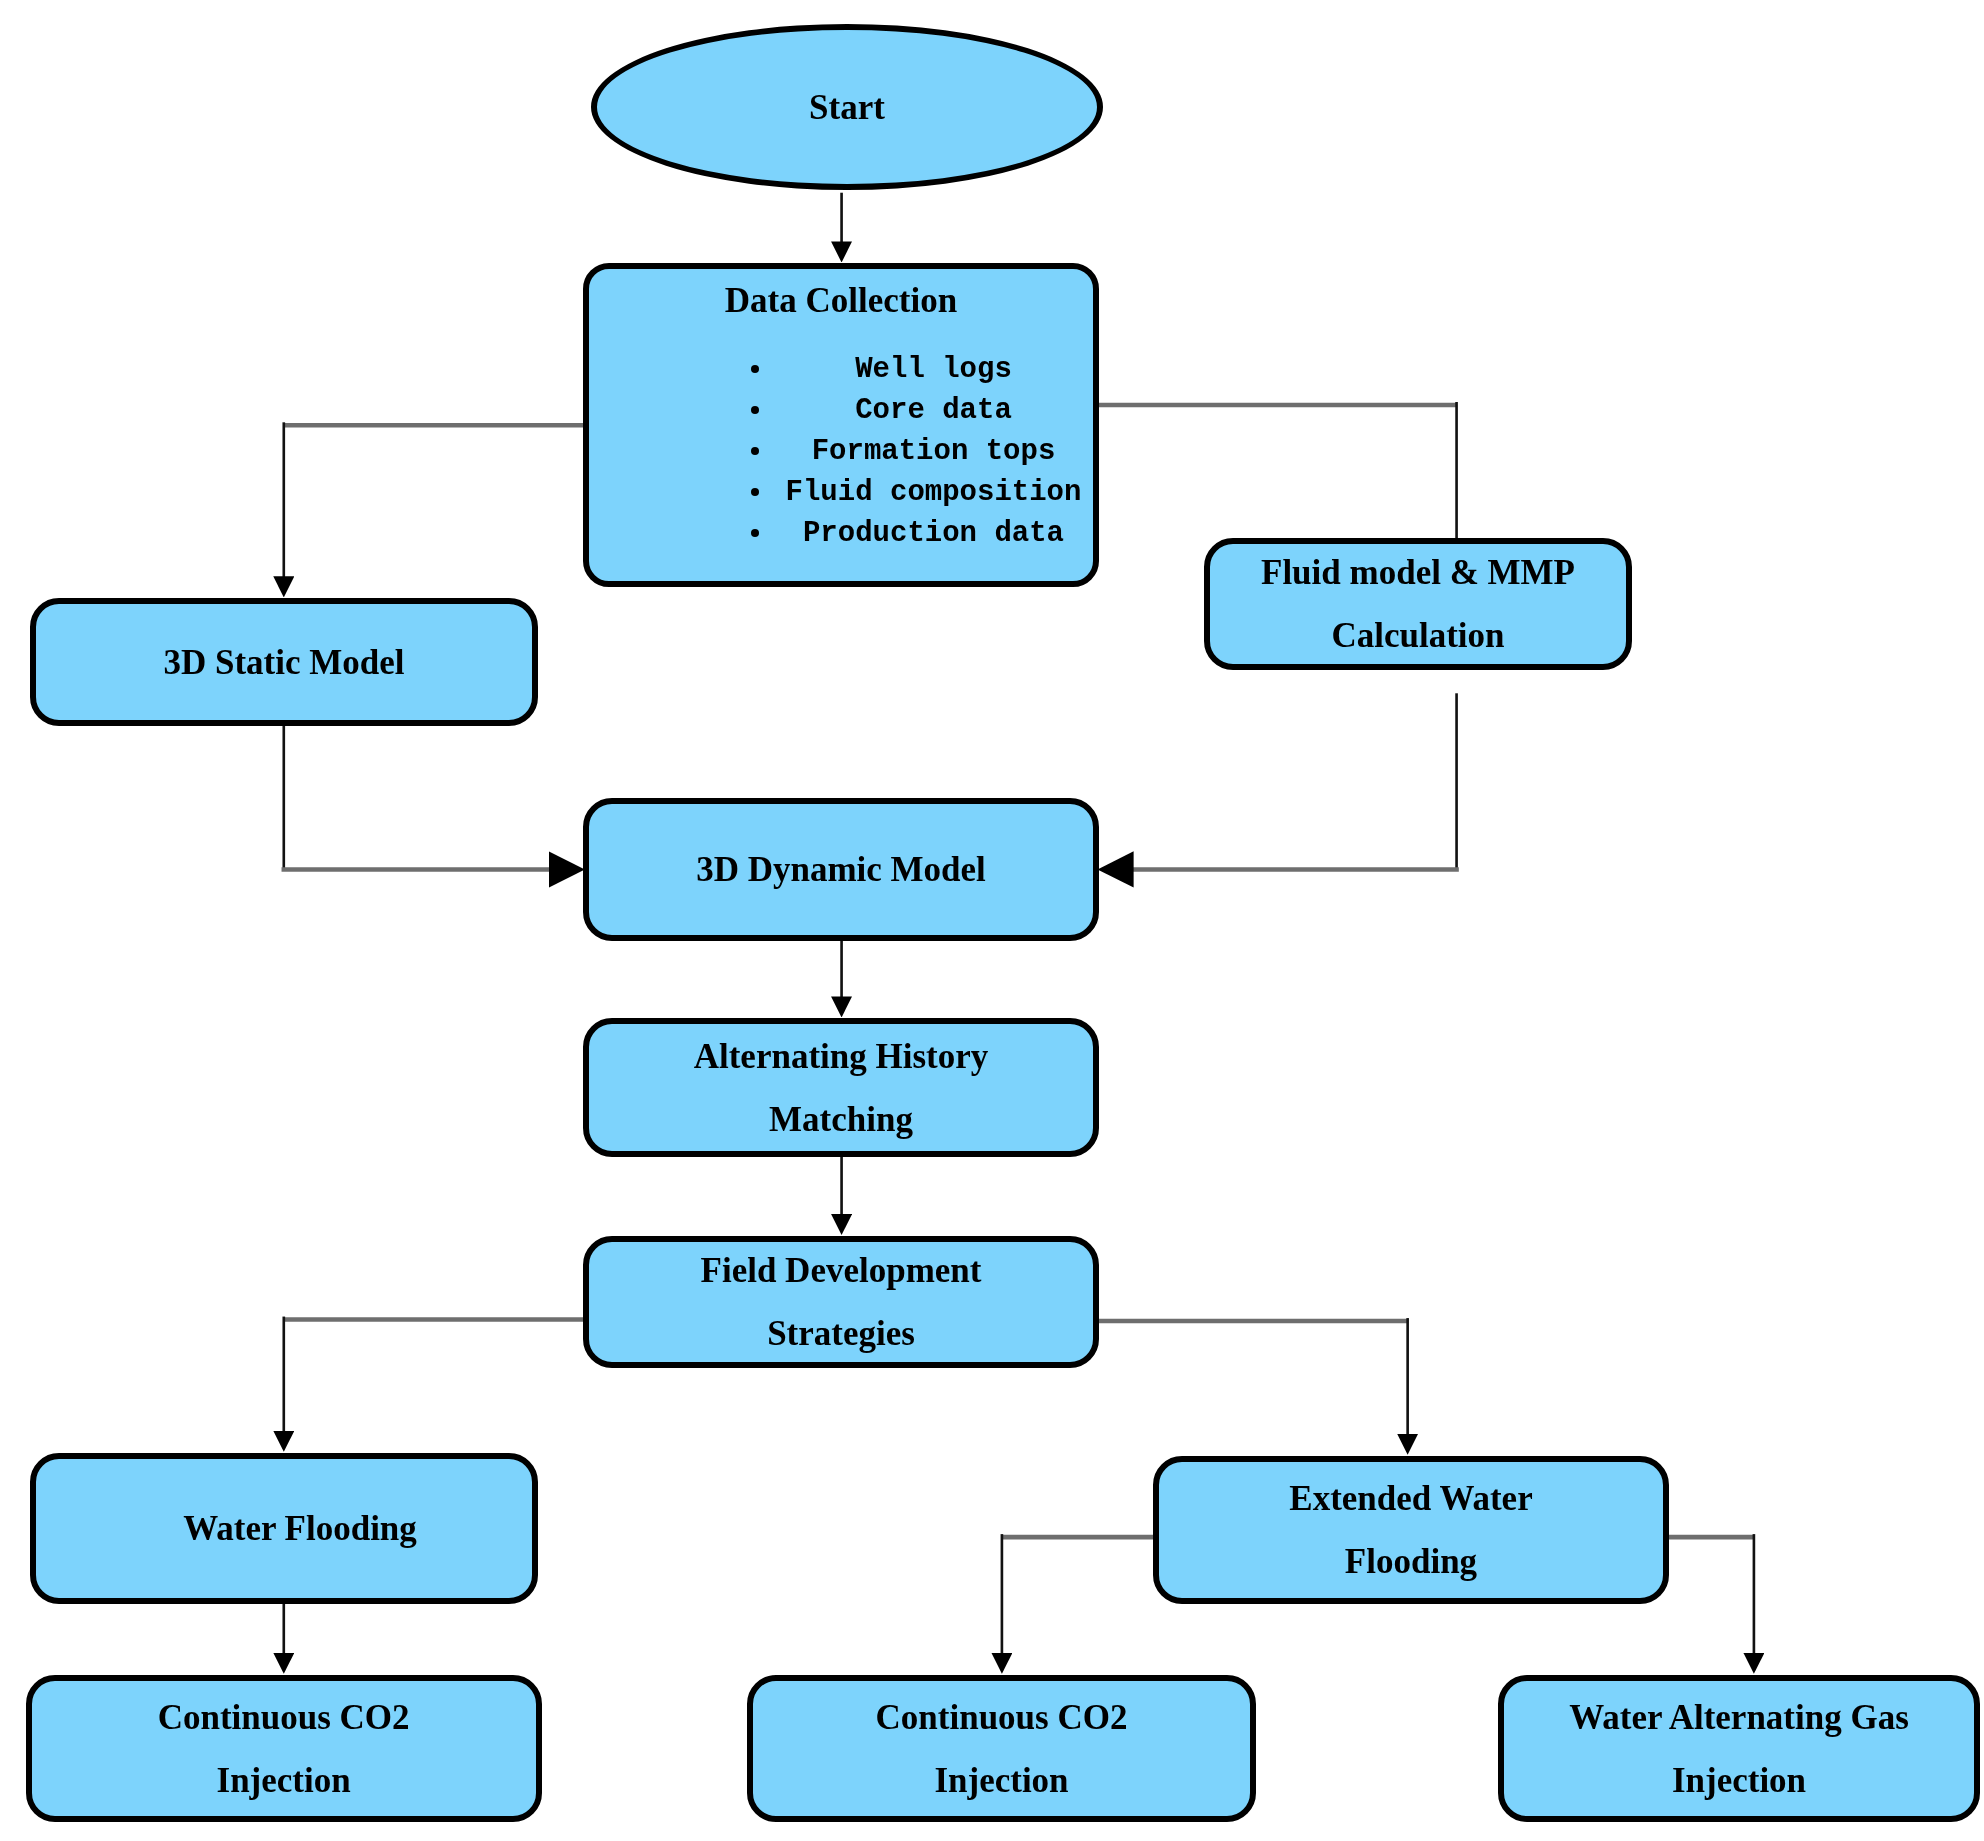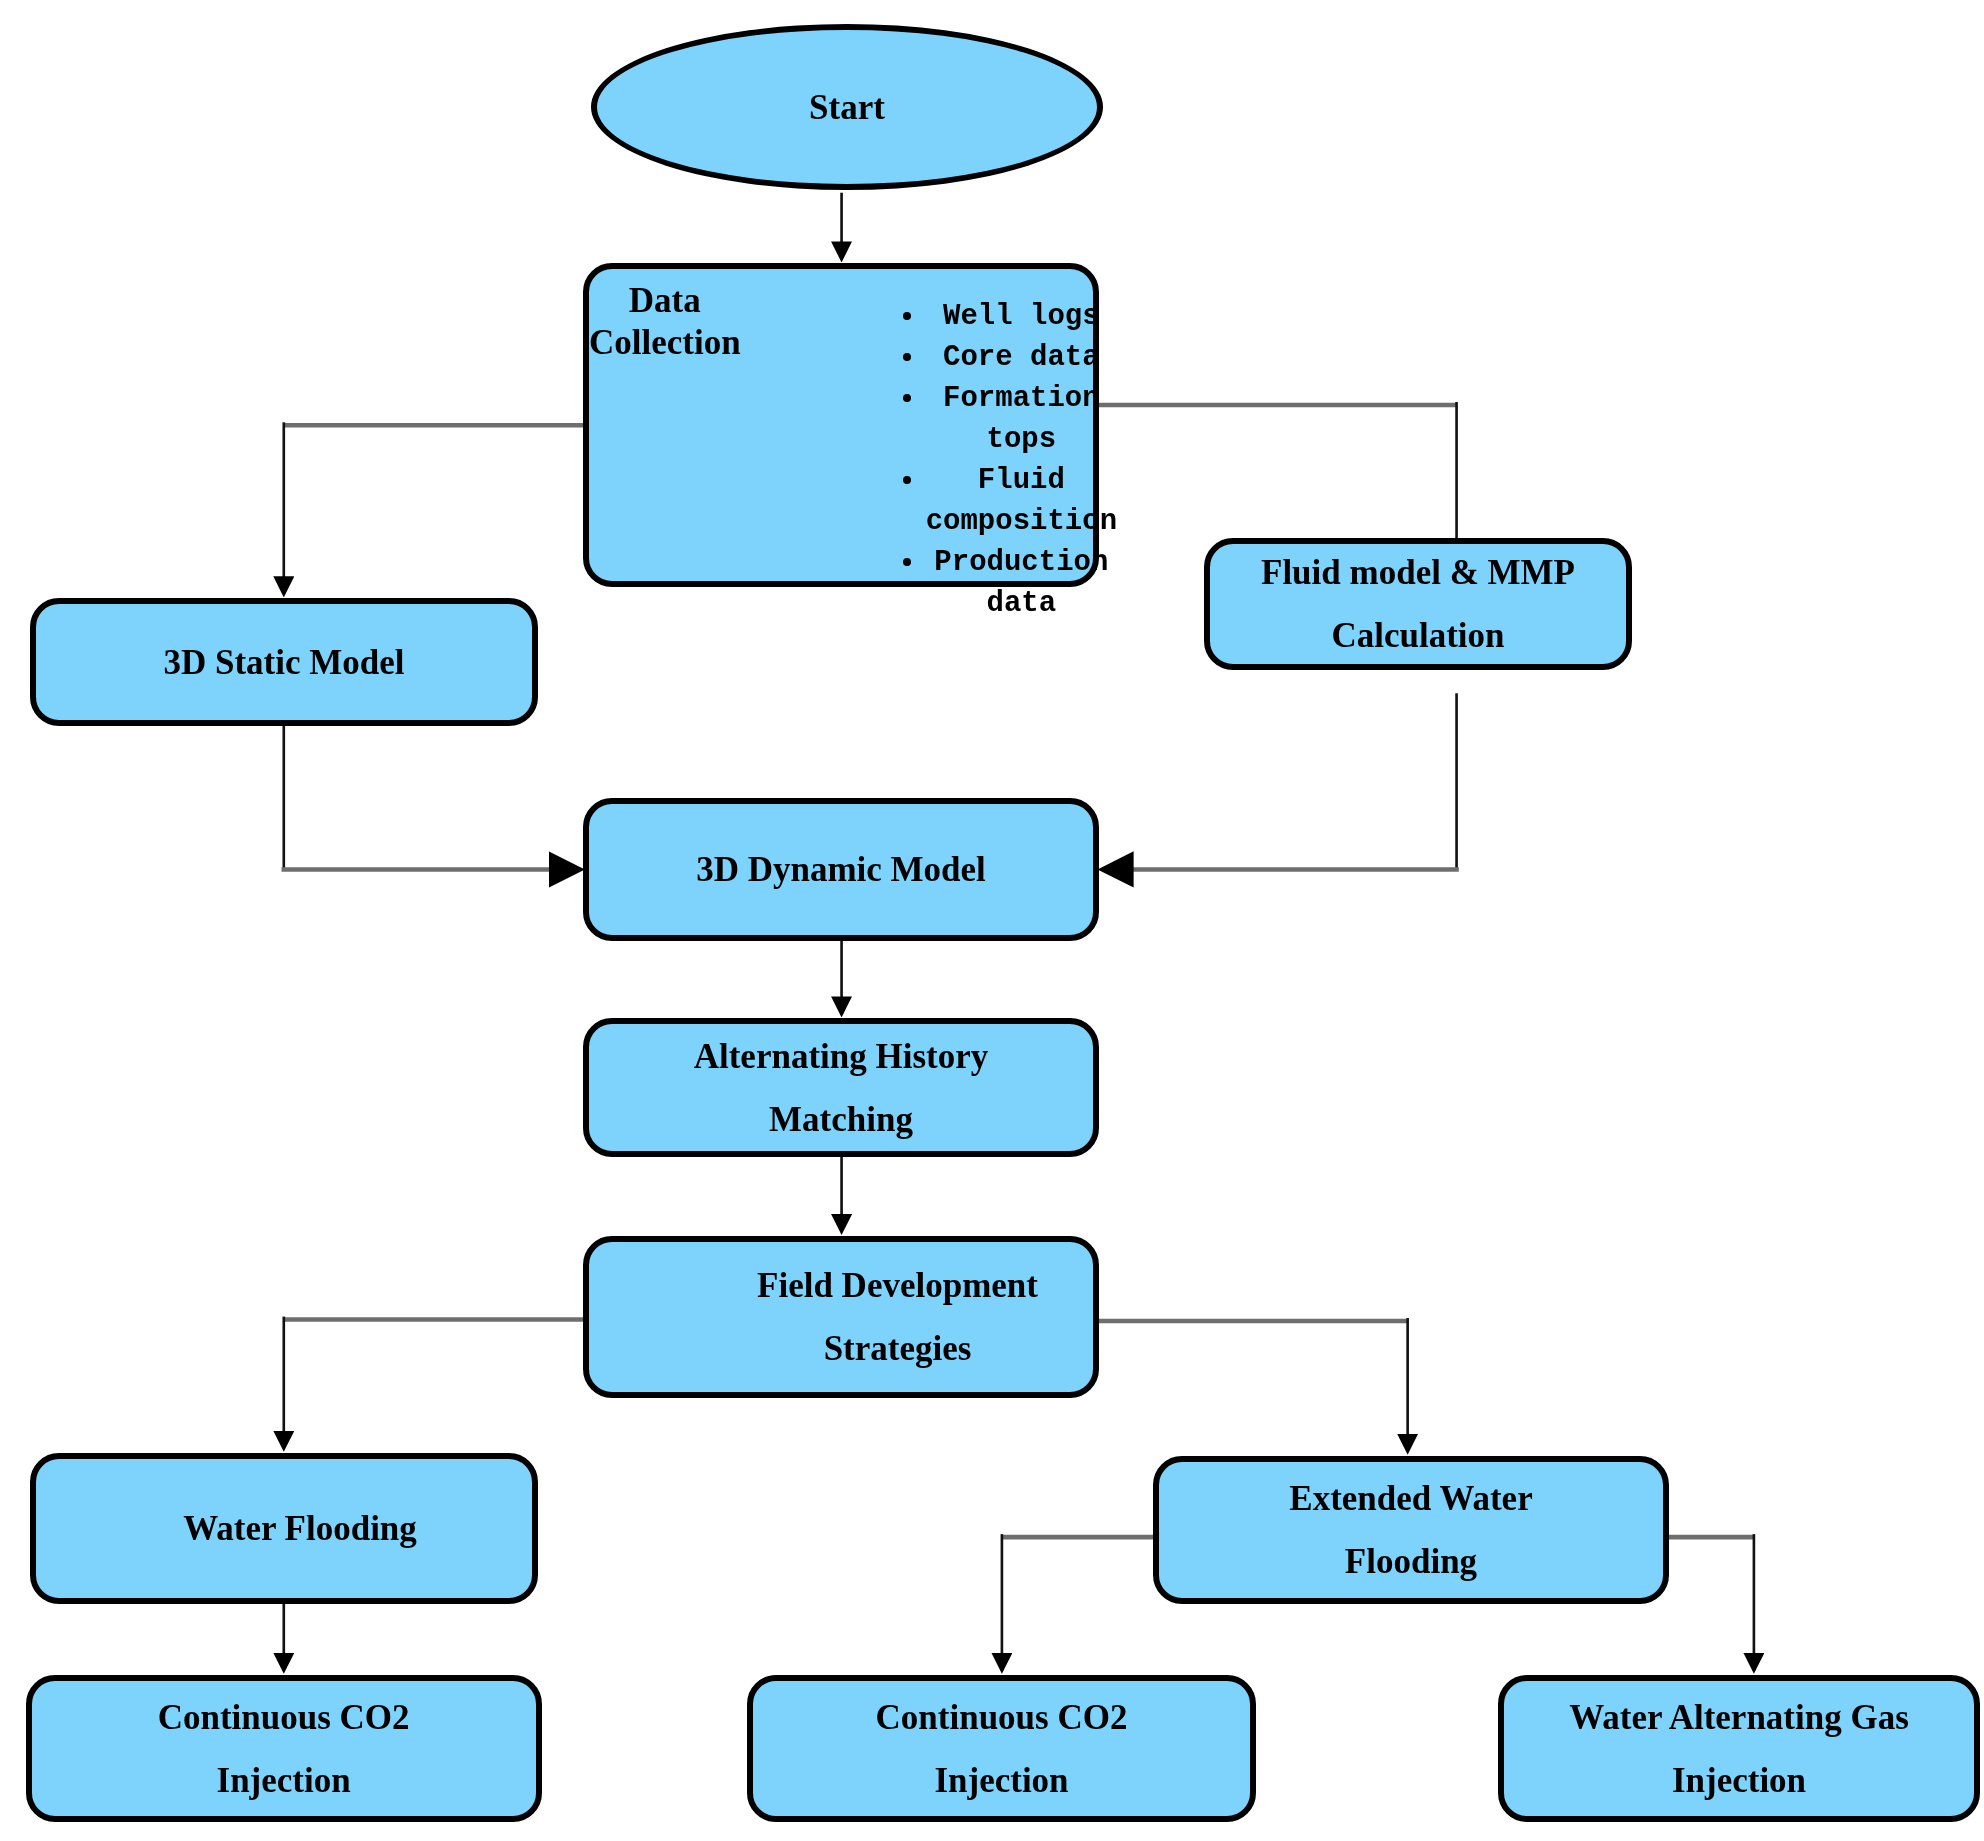--- a/index.html
+++ b/index.html
@@ -46,26 +46,26 @@
   
   .w400 { max-width: 301px; }
   .w430 { max-width: 324px; }
   .w500 { max-width: 376px; }
   .w520 { max-width: 391px; }
   .w560 { max-width: 422px; }
 
   
   #n-start              { left: 591px;  top: 24px;   width: 512px; height: 166px; }
   #n-data-collection    { left: 583px;  top: 263px;  width: 516px; height: 324px;
-                          flex-direction: row; align-items: stretch; justify-content: flex-start; }
+                          flex-direction: column; align-items: stretch; justify-content: flex-start; border-radius: 26px; }
   #n-static-model       { left: 30px;   top: 598px;  width: 508px; height: 128px; }
   #n-fluid-model        { left: 1204px; top: 538px;  width: 428px; height: 132px; justify-content: center; }
   #n-dynamic-model      { left: 583px;  top: 798px; width: 516px; height: 143px; }
   #n-history-matching   { left: 583px;  top: 1018px; width: 516px; height: 139px; }
-  #n-strategies         { left: 583px;  top: 1236px; width: 516px; height: 162px; justify-content: flex-end; }
+  #n-strategies         { left: 583px;  top: 1236px; width: 516px; height: 132px; }
   #n-water-flooding     { left: 30px;   top: 1453px; width: 508px; height: 151px; padding-left: 32px; }
   #n-extended-wf        { left: 1153px; top: 1456px; width: 516px; height: 148px; }
   #n-cco2-left          { left: 25.6px;   top: 1675px; width: 516px; height: 147px; }
   #n-cco2-mid           { left: 747px;  top: 1675px; width: 509px; height: 147px; }
   #n-wag                { left: 1498px; top: 1675px; width: 482px; height: 147px; }
 
   #n-data-collection .dc-title {
     font-size: 35px;
     font-weight: bold;
     text-align: center;

